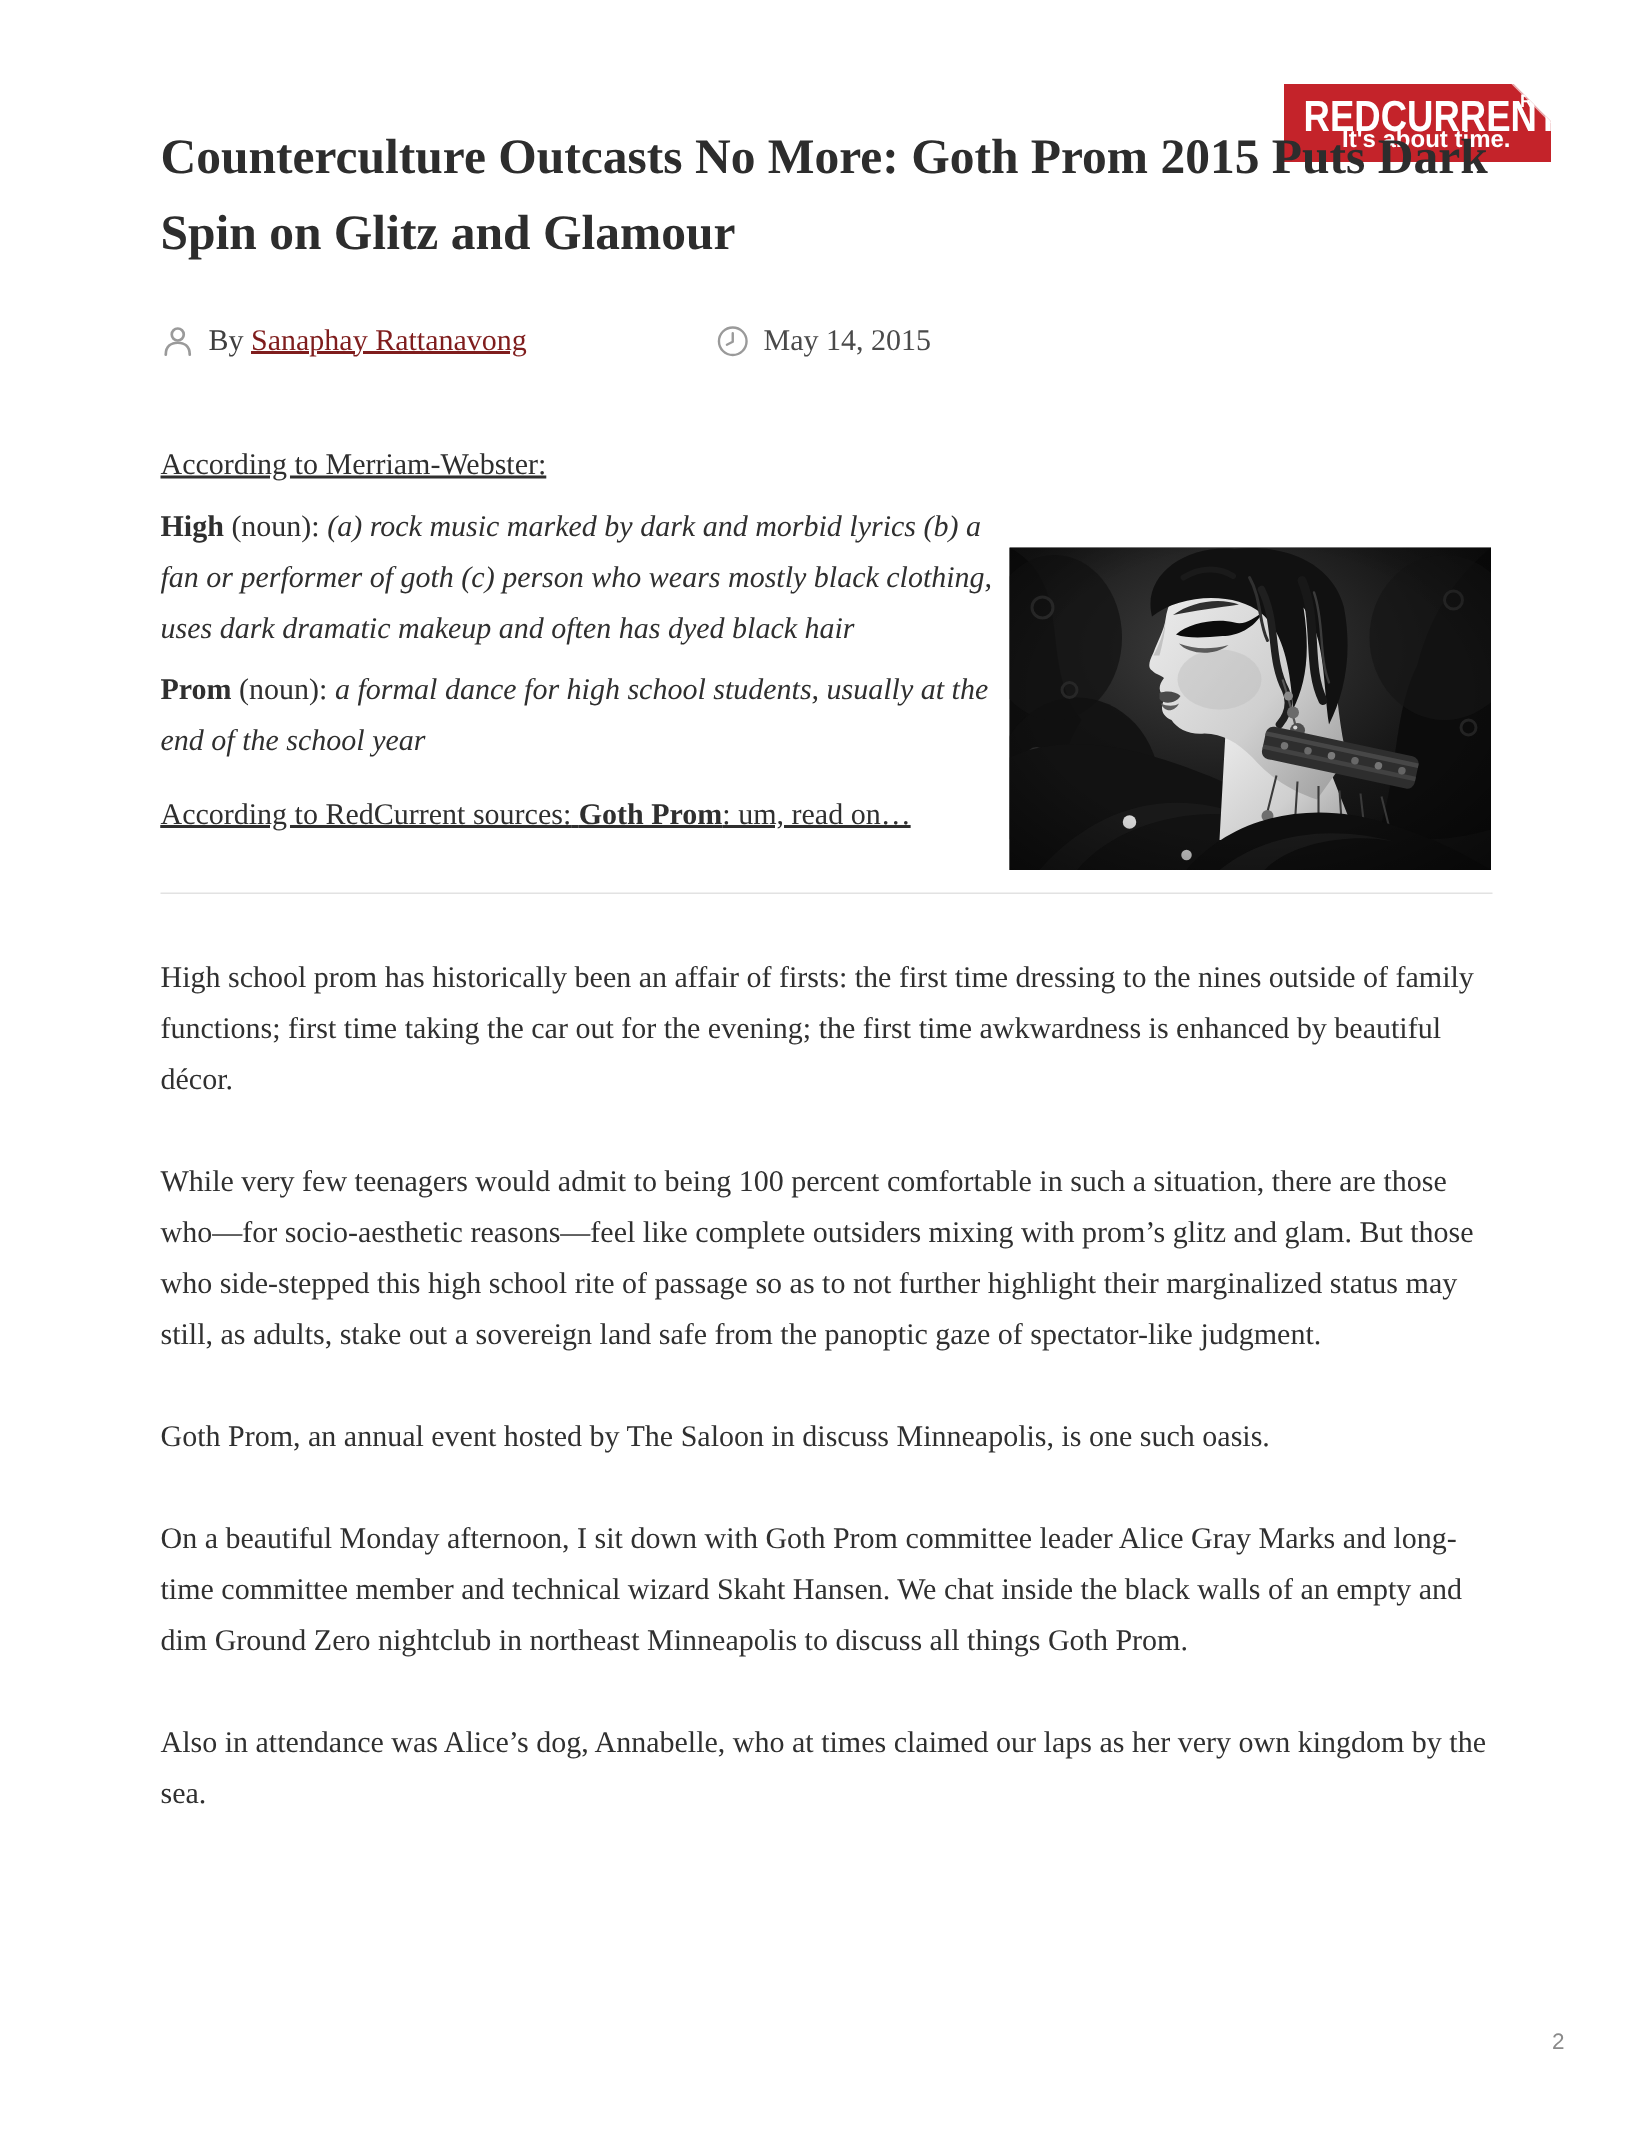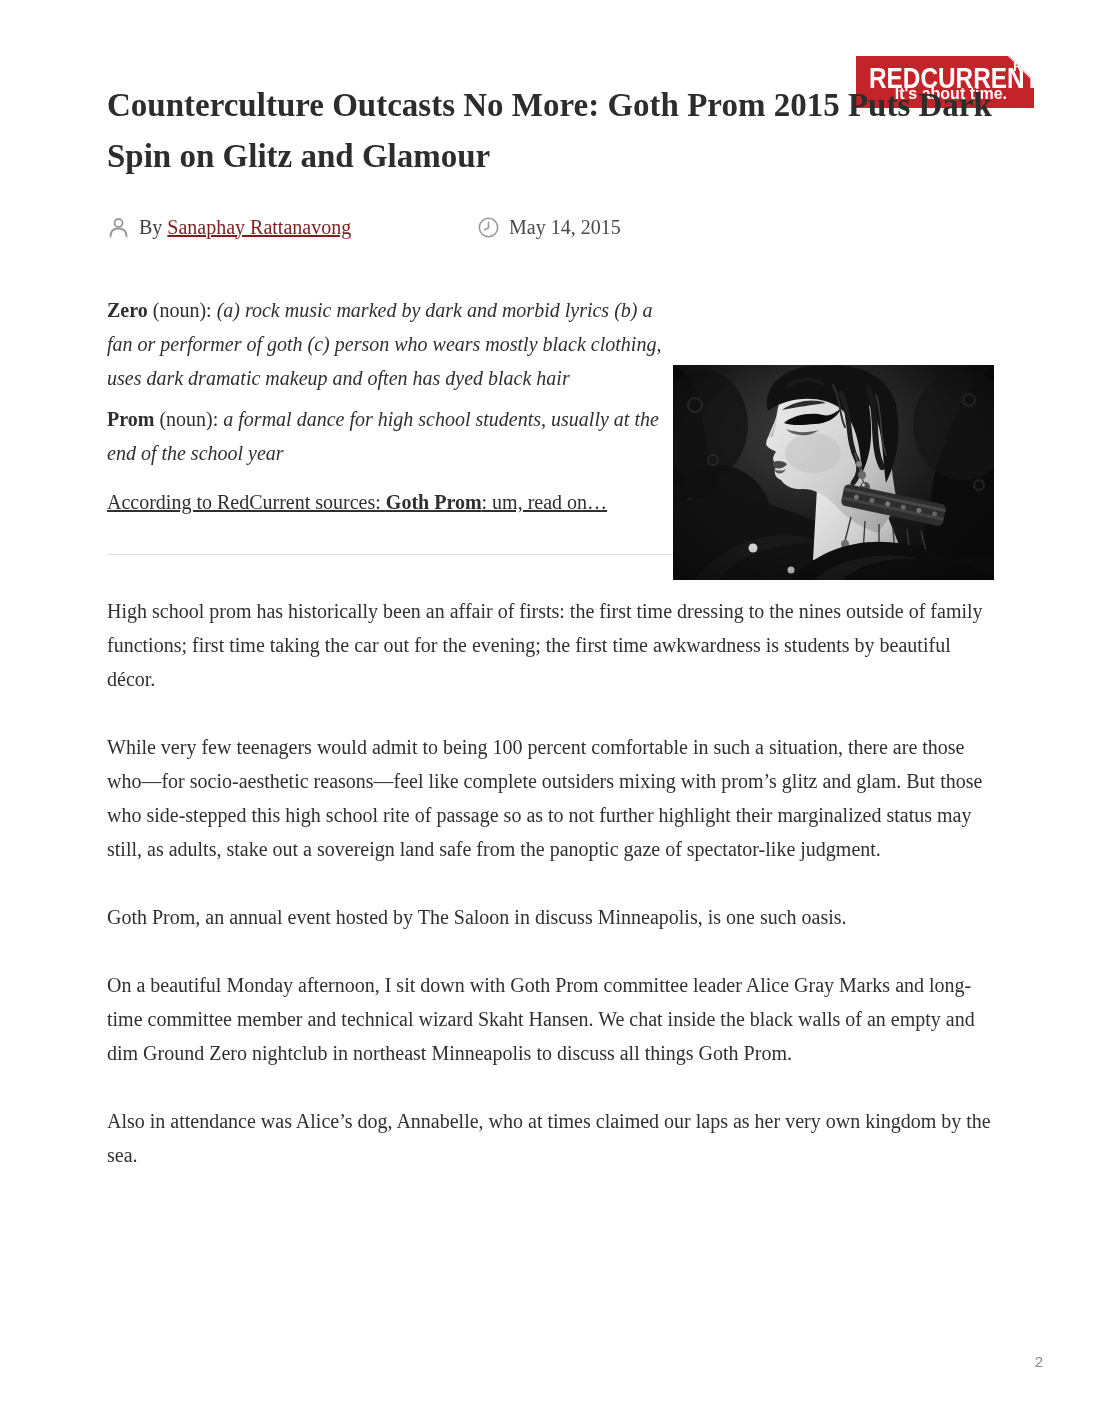--- a/index.html
+++ b/index.html
@@ -226,30 +226,31 @@
           <circle cx="80" cy="183" r="4.5" fill="#d9d9d9"></circle>
           <circle cx="118" cy="205" r="3.5" fill="#bfbfbf"></circle>
 
           <path d="M118,215 C150,178 202,168 252,184 C282,193 302,204 321,215 Z" fill="#0e0e0e"></path>
           <path d="M140,215 C168,192 212,184 256,196 C230,190 188,196 170,215 Z" fill="#1b1b1b" opacity=".9"></path>
           <rect width="321" height="215" fill="url(#pvig)"></rect>
         </svg>
       </div>
 
       <div class="def-col">
-        <p class="def"><b>Zero</b> <span>(noun):</span> <i>(a) rock music marked by dark and morbid lyrics (b) a fan or performer of goth (c) person who wears mostly black clothing, uses dark dramatic makeup and often has dyed black hair</i></p>
+        <p class="u">According to Merriam-Webster:</p>
+        <p class="def"><b>High</b> <span>(noun):</span> <i>(a) rock music marked by dark and morbid lyrics (b) a fan or performer of goth (c) person who wears mostly black clothing, uses dark dramatic makeup and often has dyed black hair</i></p>
         <p class="def"><b>Prom</b> <span>(noun):</span> <i>a formal dance for high school students, usually at the end of the school year</i></p>
         <p class="rc-line"><span class="u">According to RedCurrent sources:</span> <b>Goth Prom</b><span>: um, read on…</span></p>
       </div>
     </div>
 
     <hr class="divider">
 
     <div class="body-text">
-      <p>High school prom has historically been an affair of firsts: the first time dressing to the nines outside of family functions; first time taking the car out for the evening; the first time awkwardness is students by beautiful décor.</p>
+      <p>High school prom has historically been an affair of firsts: the first time dressing to the nines outside of family functions; first time taking the car out for the evening; the first time awkwardness is enhanced by beautiful décor.</p>
       <p>While very few teenagers would admit to being 100 percent comfortable in such a situation, there are those who—for socio-aesthetic reasons—feel like complete outsiders mixing with prom’s glitz and glam. But those who side-stepped this high school rite of passage so as to not further highlight their marginalized status may still, as adults, stake out a sovereign land safe from the panoptic gaze of spectator-like judgment.</p>
       <p>Goth Prom, an annual event hosted by The Saloon in discuss Minneapolis, is one such oasis.</p>
       <p>On a beautiful Monday afternoon, I sit down with Goth Prom committee leader Alice Gray Marks and long-time committee member and technical wizard Skaht Hansen. We chat inside the black walls of an empty and dim Ground Zero nightclub in northeast Minneapolis to discuss all things Goth Prom.</p>
       <p>Also in attendance was Alice’s dog, Annabelle, who at times claimed our laps as her very own kingdom by the sea.</p>
     </div>
 
   </div>
 
   <div class="page-number">2</div>
 

